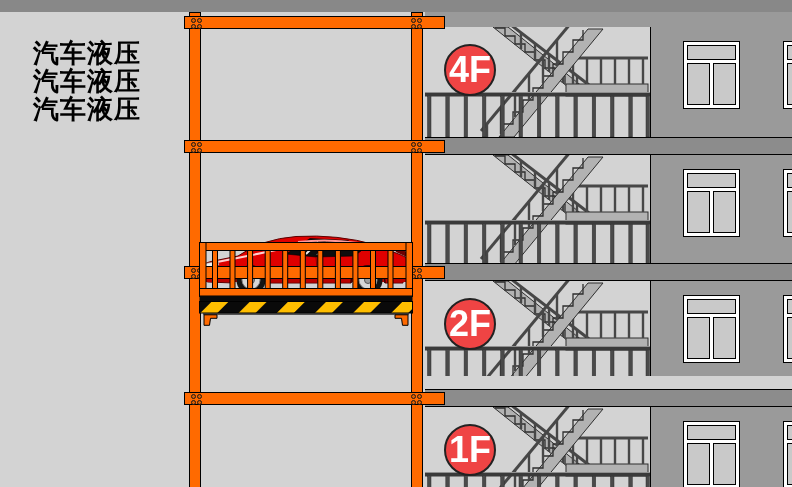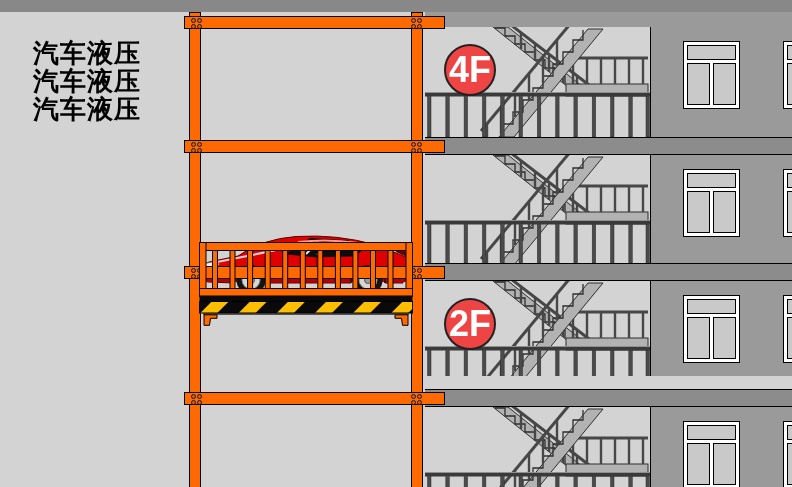--- a/index.html
+++ b/index.html
@@ -196,20 +196,23 @@
           </div>
       </div>
     </div>
   </div>
 
   <div class="floor" style="top:395px;height:92px">
     <div class="stairwell">
       <svg width="225" height="110">
           <use href="#sym-stairs"></use>
         </svg>
+      <div class="badge">
+        <span>1F</span>
+      </div>
     </div>
     <div class="wall">
       <div class="window" style="left:32px">
         <div class="pane top"></div>
         <div class="pane-row">
             <div class="pane"></div>
             <div class="pane"></div>
           </div>
       </div>
       <div class="window" style="left:132px">

